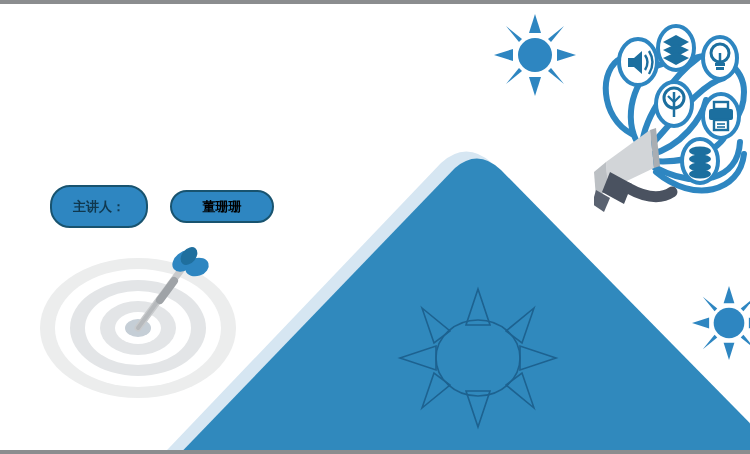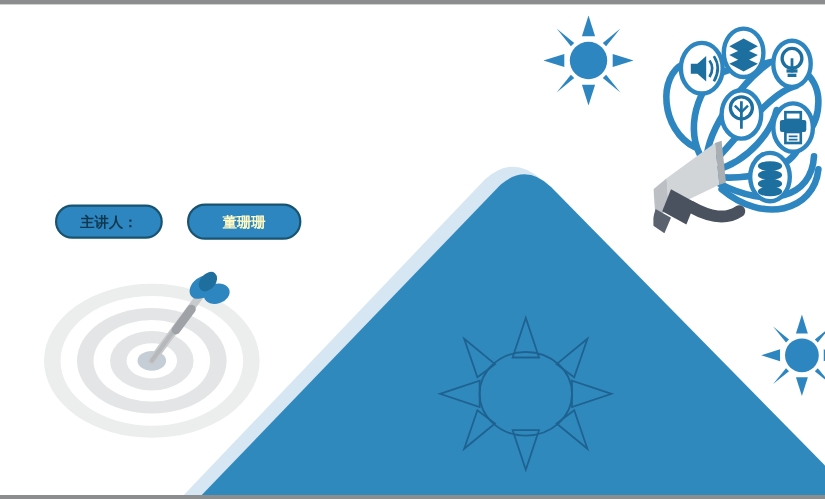--- a/index.html
+++ b/index.html
@@ -65,29 +65,29 @@
     background: #2e86c1;
     border: 2px solid #18536f;
     display: flex;
     align-items: center;
     justify-content: center;
     font-weight: bold;
     box-sizing: border-box;
   }
   .pill-1 {
     width: 98px;
-    height: 31px;
+    height: 43px;
     font-size: 13px;
     color: #10384f;
   }
   .pill-2 {
     width: 104px;
     height: 33px;
     font-size: 13px;
-    color: #fef9c3;
+    color: #000000;
   }
 
   
   .dartboard {
     position: absolute;
     left: 38px;
     top: 228px;
     width: 210px;
     height: 185px;
     z-index: 12;

